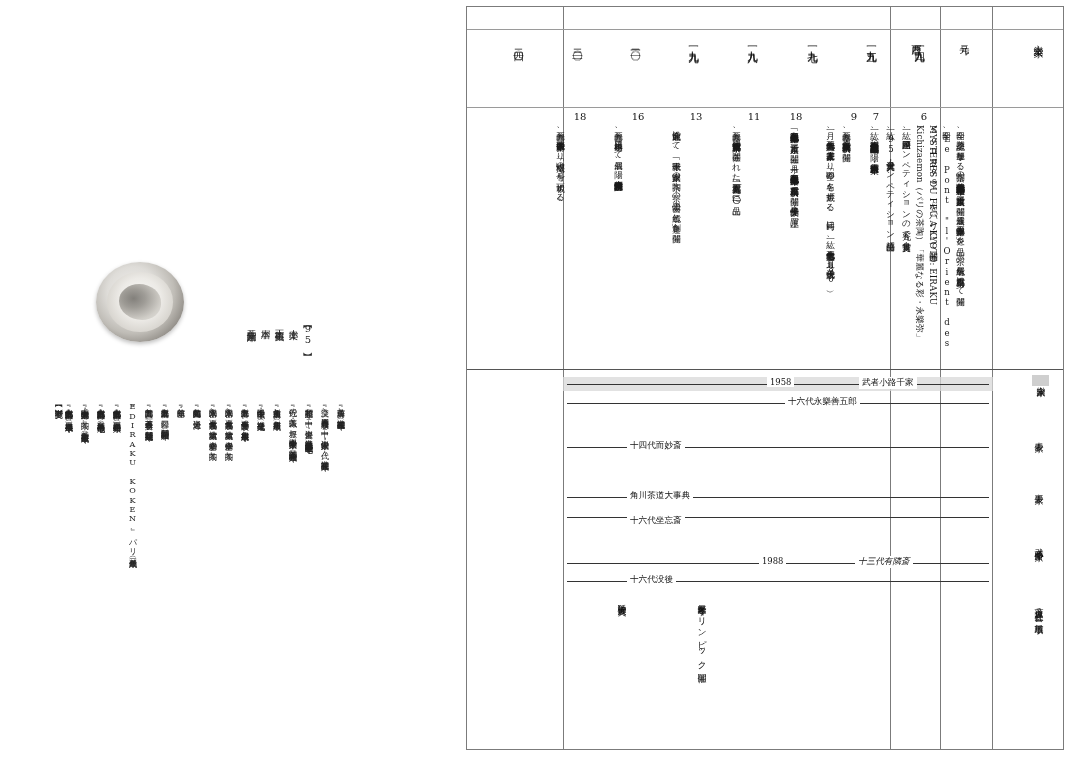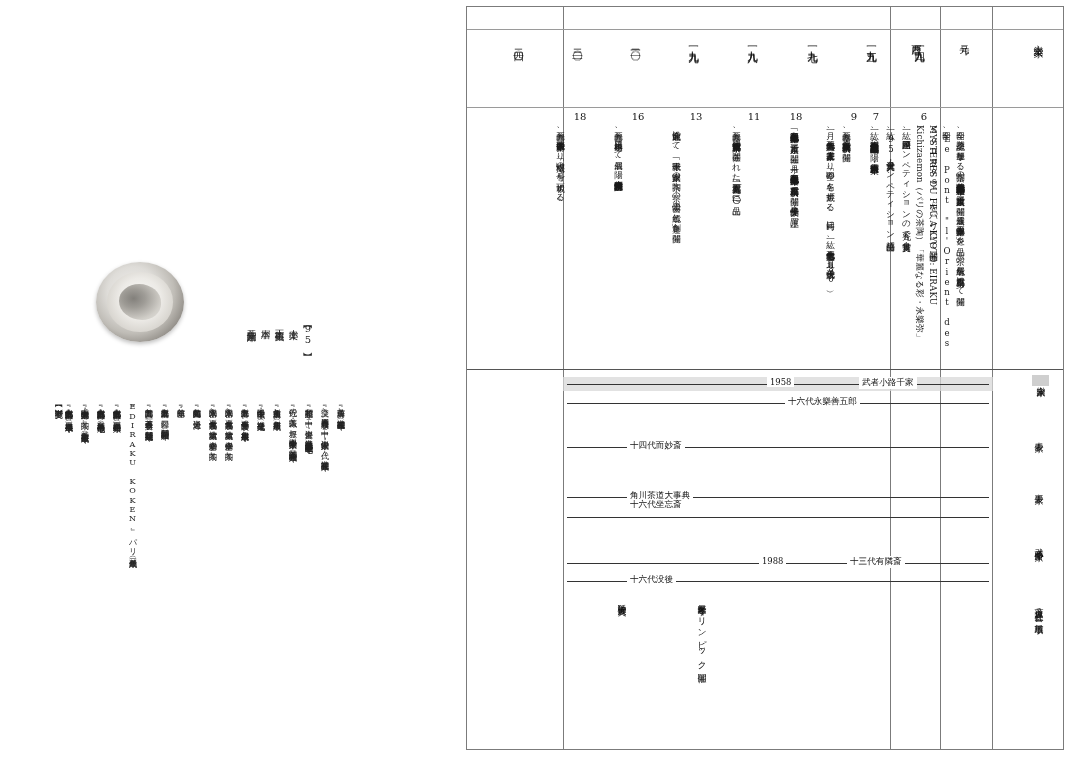--- a/index.html
+++ b/index.html
@@ -399,25 +399,25 @@
         <div class="life-row" style="left:100px; right:74px; top:28px;"></div>
         <div class="life-label" style="left:270px; top:21px;margin-left:48px;">十六代永樂善五郎</div>
 
         <div class="life-row" style="left:100px; right:74px; top:72px;"></div>
         <div class="life-label" style="left:160px; top:65px;">十四代而妙斎</div>
 
         <div class="life-row" style="left:100px; right:74px; top:122px;"></div>
         <div class="life-label" style="left:160px; top:115px;">角川茶道大事典</div>
 
         <div class="life-row" style="left:100px; right:74px; top:142px;"></div>
-        <div class="life-label" style="left:160px; top:124px;">十六代坐忘斎</div>
+        <div class="life-label" style="left:160px; top:140px;">十六代坐忘斎</div>
 
         <div class="life-row" style="left:100px; right:74px; top:188px;"></div>
         <div class="life-year" style="left:292px; top:181px;">1988</div>
-        <div class="life-label" style="left:380px; top:181px;">十三代有隣斎</div>
+        <div class="life-label" style="left:388px; top:181px;font-style:italic;">十三代有隣斎</div>
 
         <div class="life-row" style="left:100px; right:74px; top:206px;"></div>
         <div class="life-label" style="left:160px; top:199px;">十六代没後</div>
 
         <div class="note-v" style="left:228px; top:222px; height:130px;">長野冬季オリンピック開催</div>
         <div class="note-v" style="left:148px; top:222px; height:100px;">阪神大震災</div>
 
         <div class="side-label boxed" style="right:14px; top:0px;">永樂家</div>
         <div class="side-label" style="right:18px; top:60px;">表千家</div>
         <div class="side-label" style="right:18px; top:112px;">裏千家</div>

